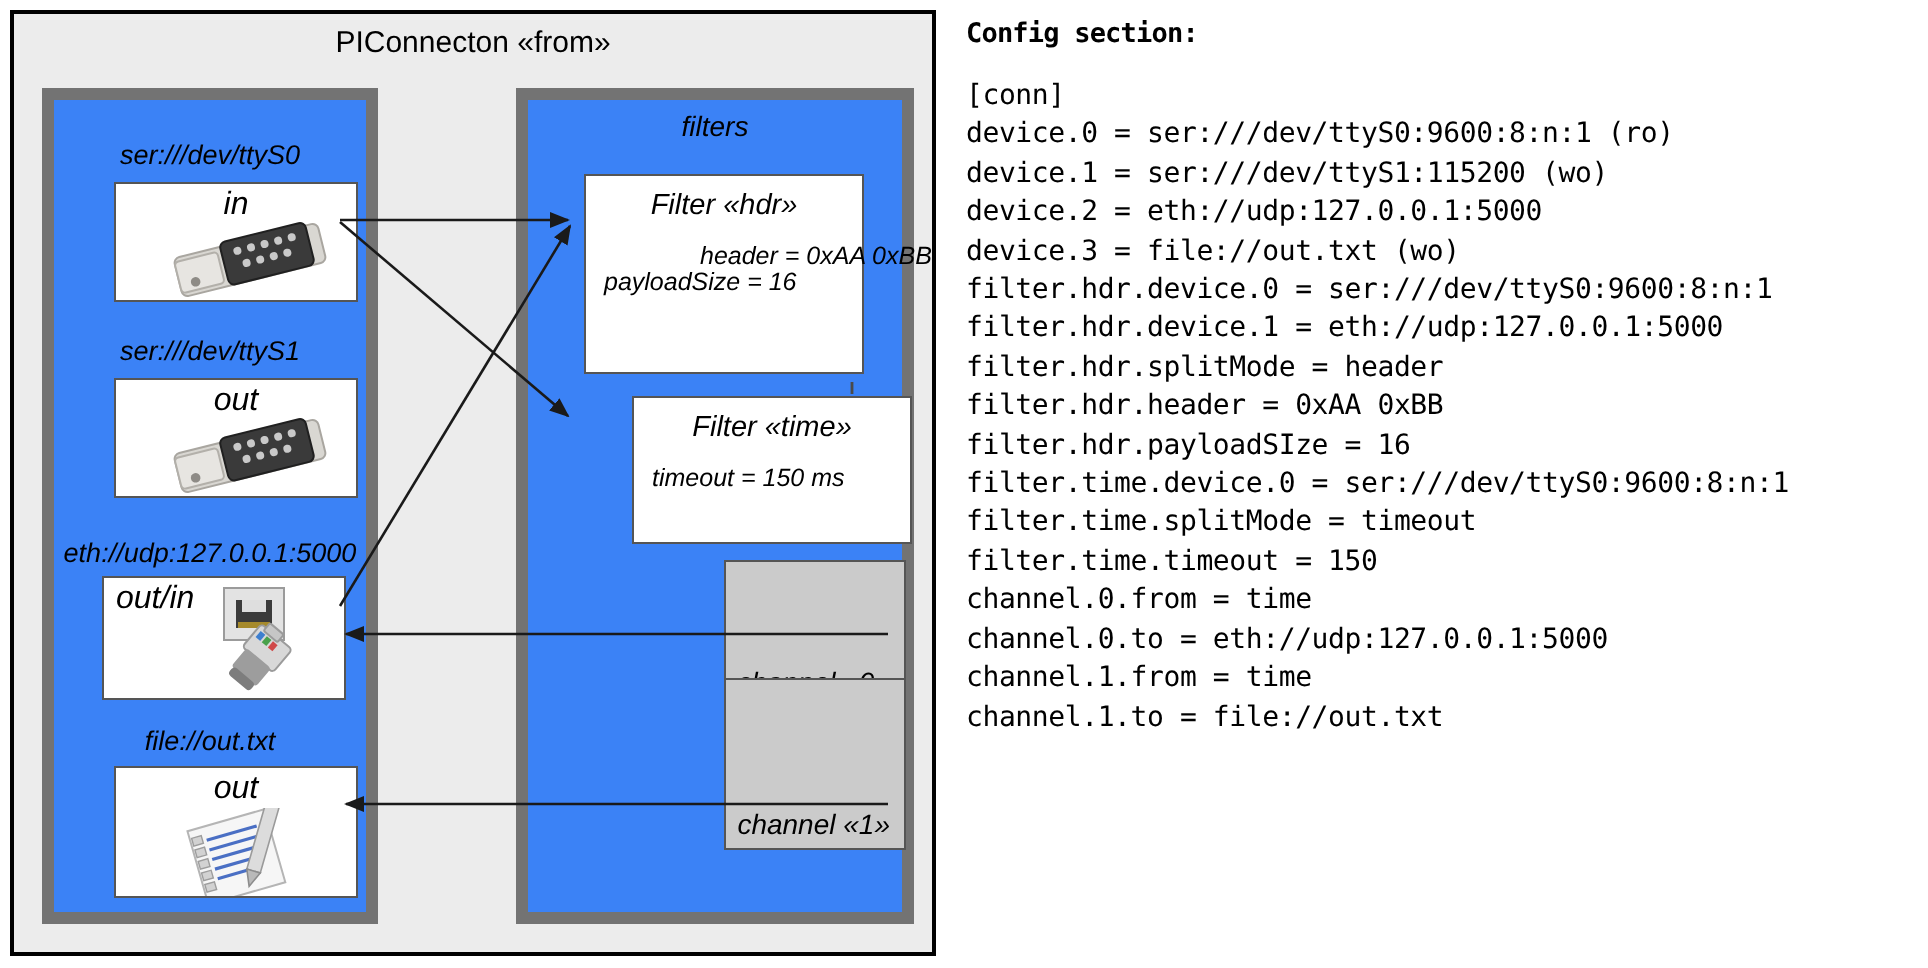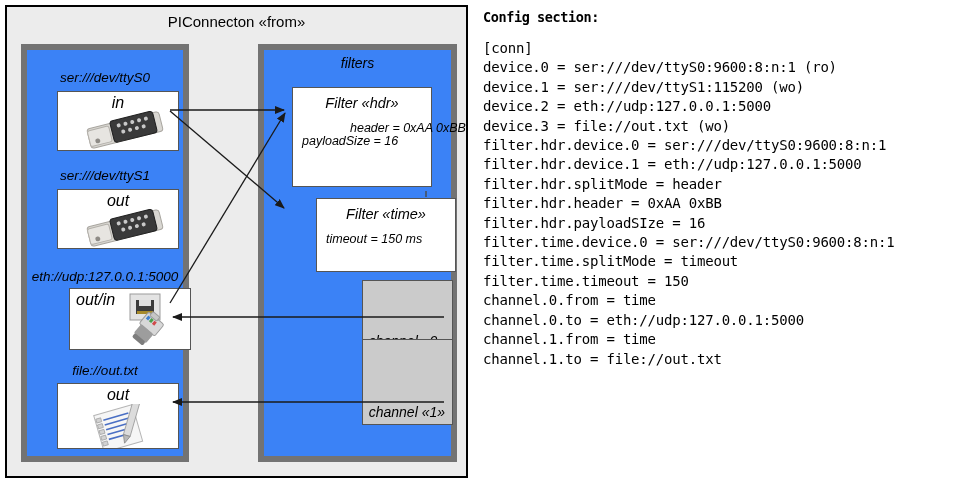--- a/index.html
+++ b/index.html
@@ -107,21 +107,21 @@
                 <circle cx="62" cy="21" r="2"></circle>
             </g>
             <rect x="6" y="12" width="22" height="16" rx="2" fill="#e7e5e1" stroke="#b3b0aa" stroke-width="1"></rect>
             <circle cx="14" cy="24" r="2.4" fill="#8e8b86"></circle>
           </g>
         </svg>
       </div>
     </div>
 
     <div class="dev-label" style="left:0;top:219px;width:100%;">eth://udp:127.0.0.1:5000</div>
-    <div class="dev-box" style="left:42px;top:238px;width:122px;height:62px;padding-left:24px;">
+    <div class="dev-box" style="left:24px;top:238px;width:122px;height:62px;padding-left:24px;">
       <div class="dev-word" style="left:6px;top:2px;">out/in</div>
       <div class="icon-wrap" style="left:58px;top:3px;">
         <svg width="60" height="56" viewBox="0 0 60 56">
           <rect x="2" y="2" width="30" height="26" fill="#e3e3e3" stroke="#9b9b9b" stroke-width="1"></rect>
           <rect x="8" y="8" width="18" height="14" fill="#3b3b3b"></rect>
           <rect x="11" y="8" width="12" height="6" fill="#dedede"></rect>
           <rect x="9" y="19" width="16" height="3" fill="#a68a2c"></rect>
           <g transform="rotate(40 22 34)">
             <rect x="12" y="24" width="20" height="15" rx="2" fill="#d8d8d8" stroke="#9b9b9b" stroke-width="1"></rect>
             <rect x="15" y="21" width="9" height="5" rx="1" fill="#c6c6c6" stroke="#9b9b9b" stroke-width="1"></rect>

